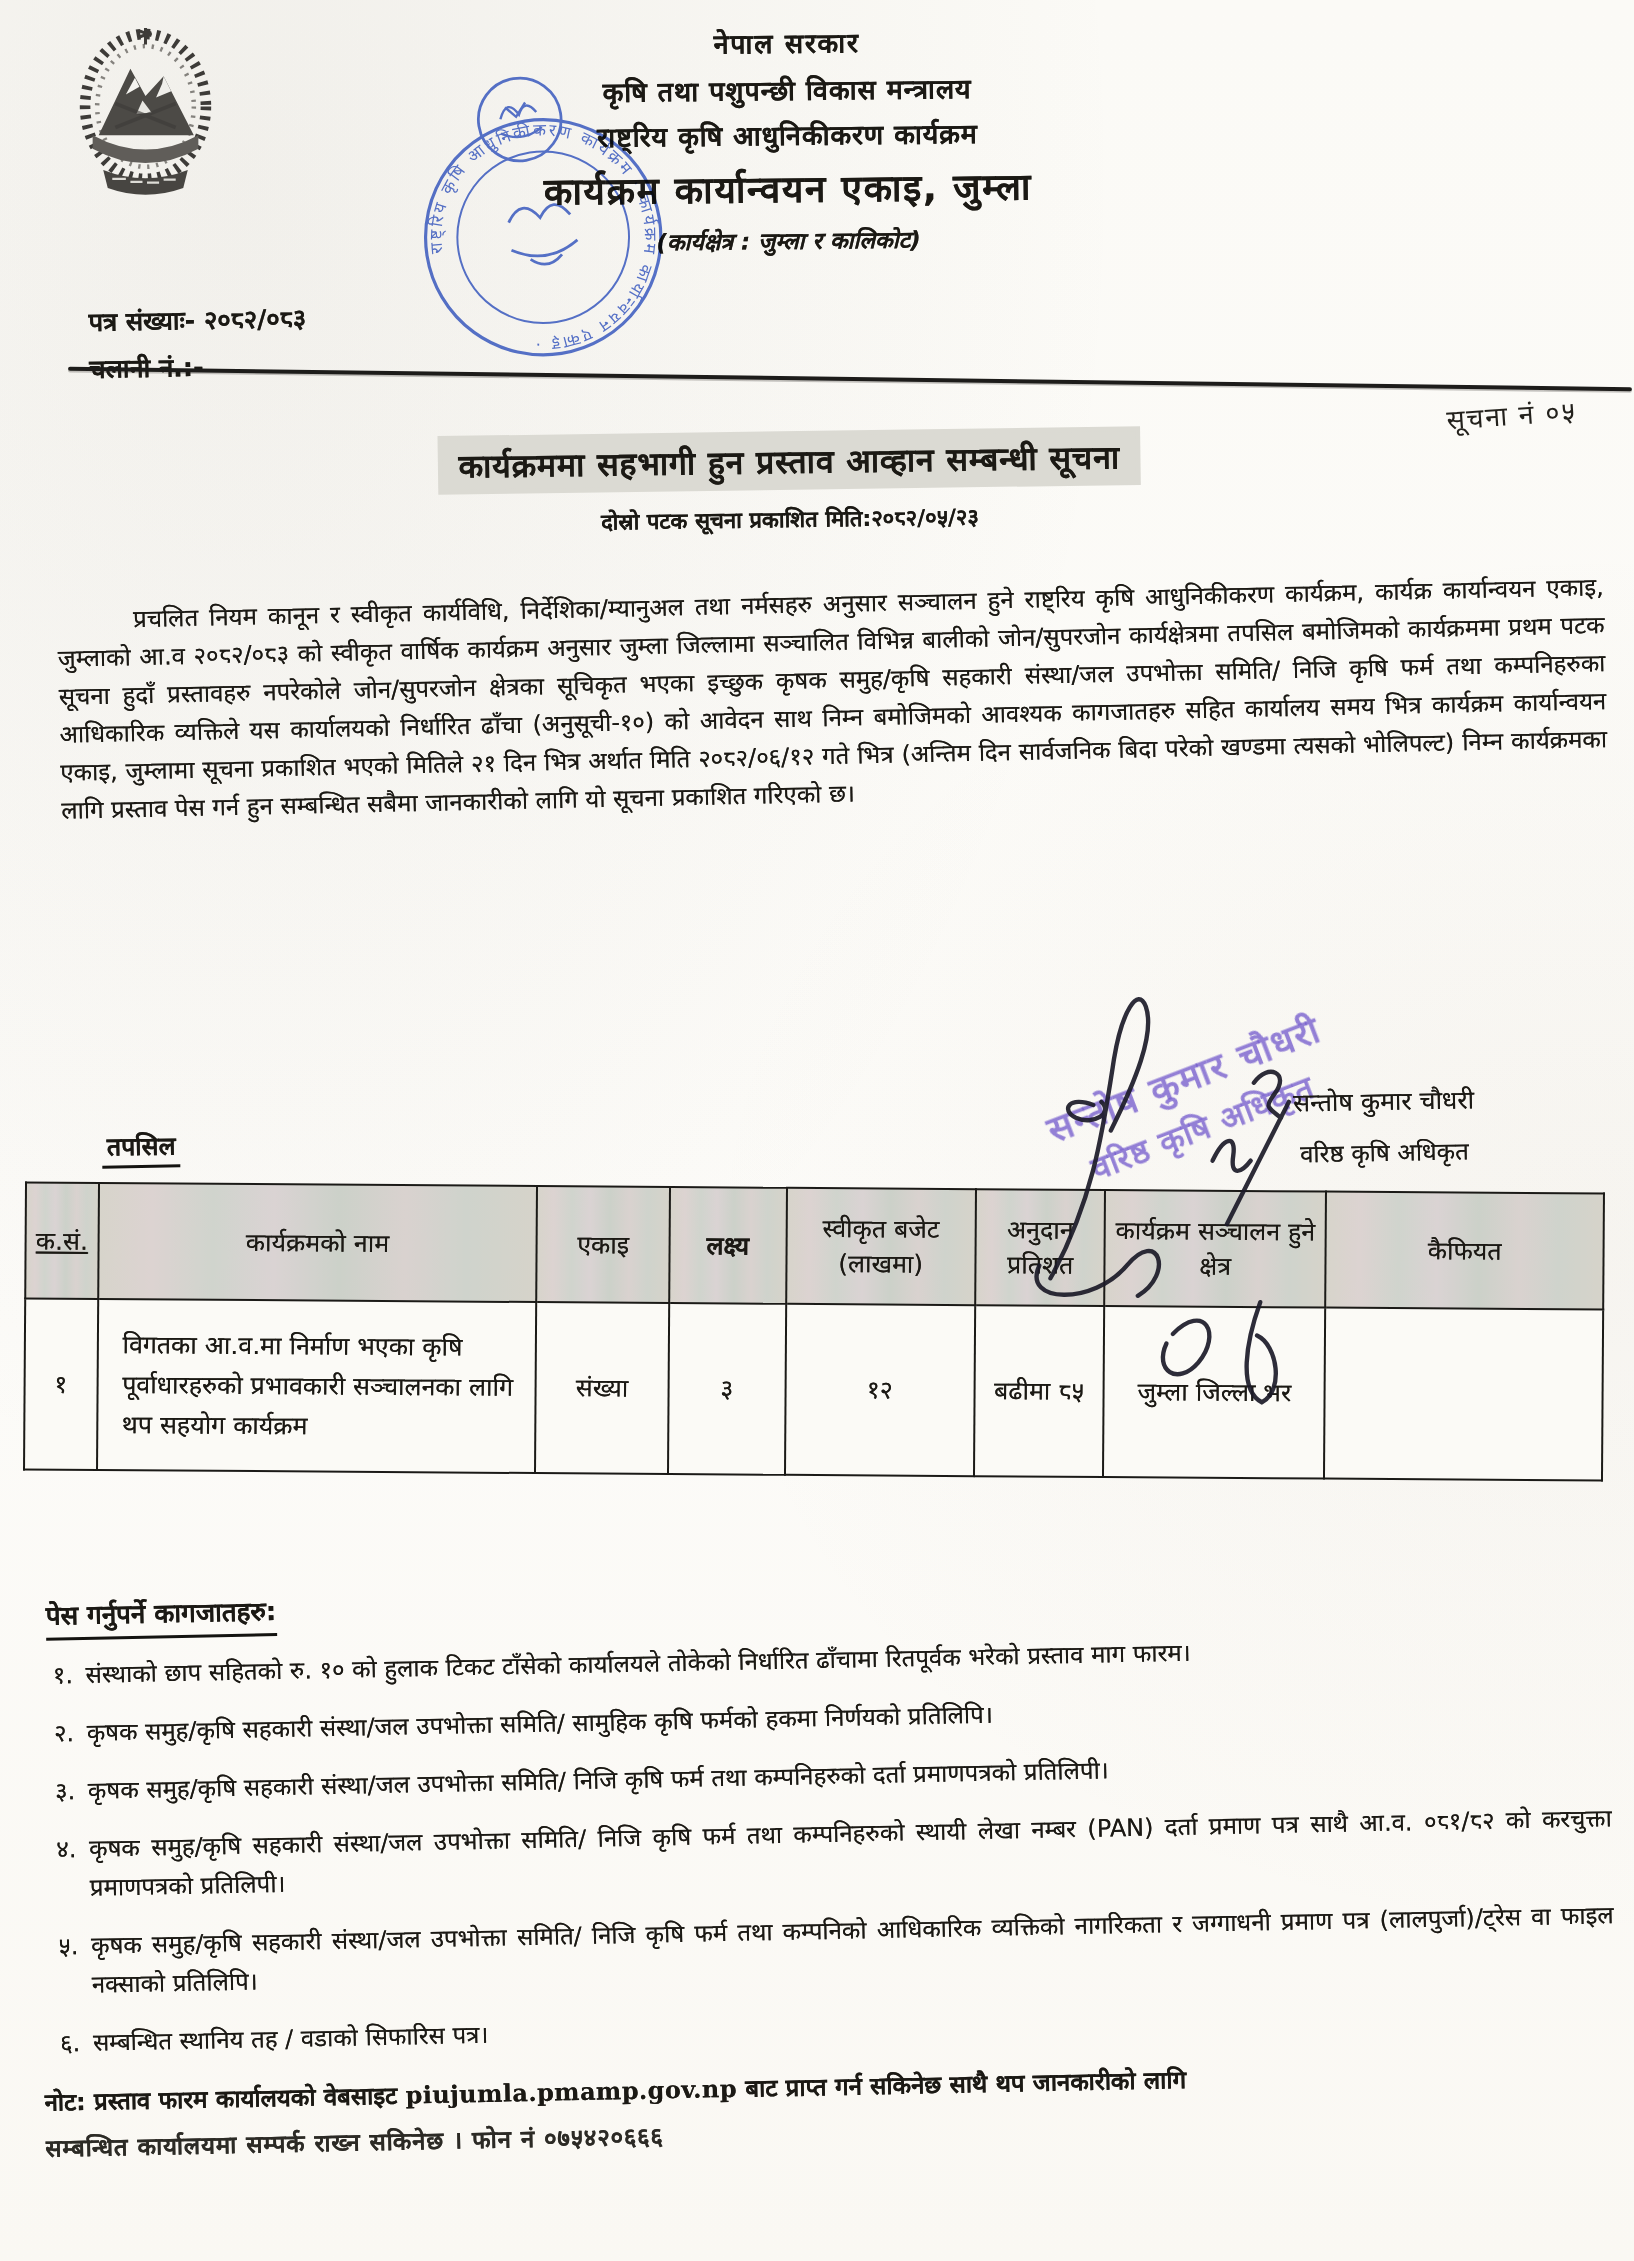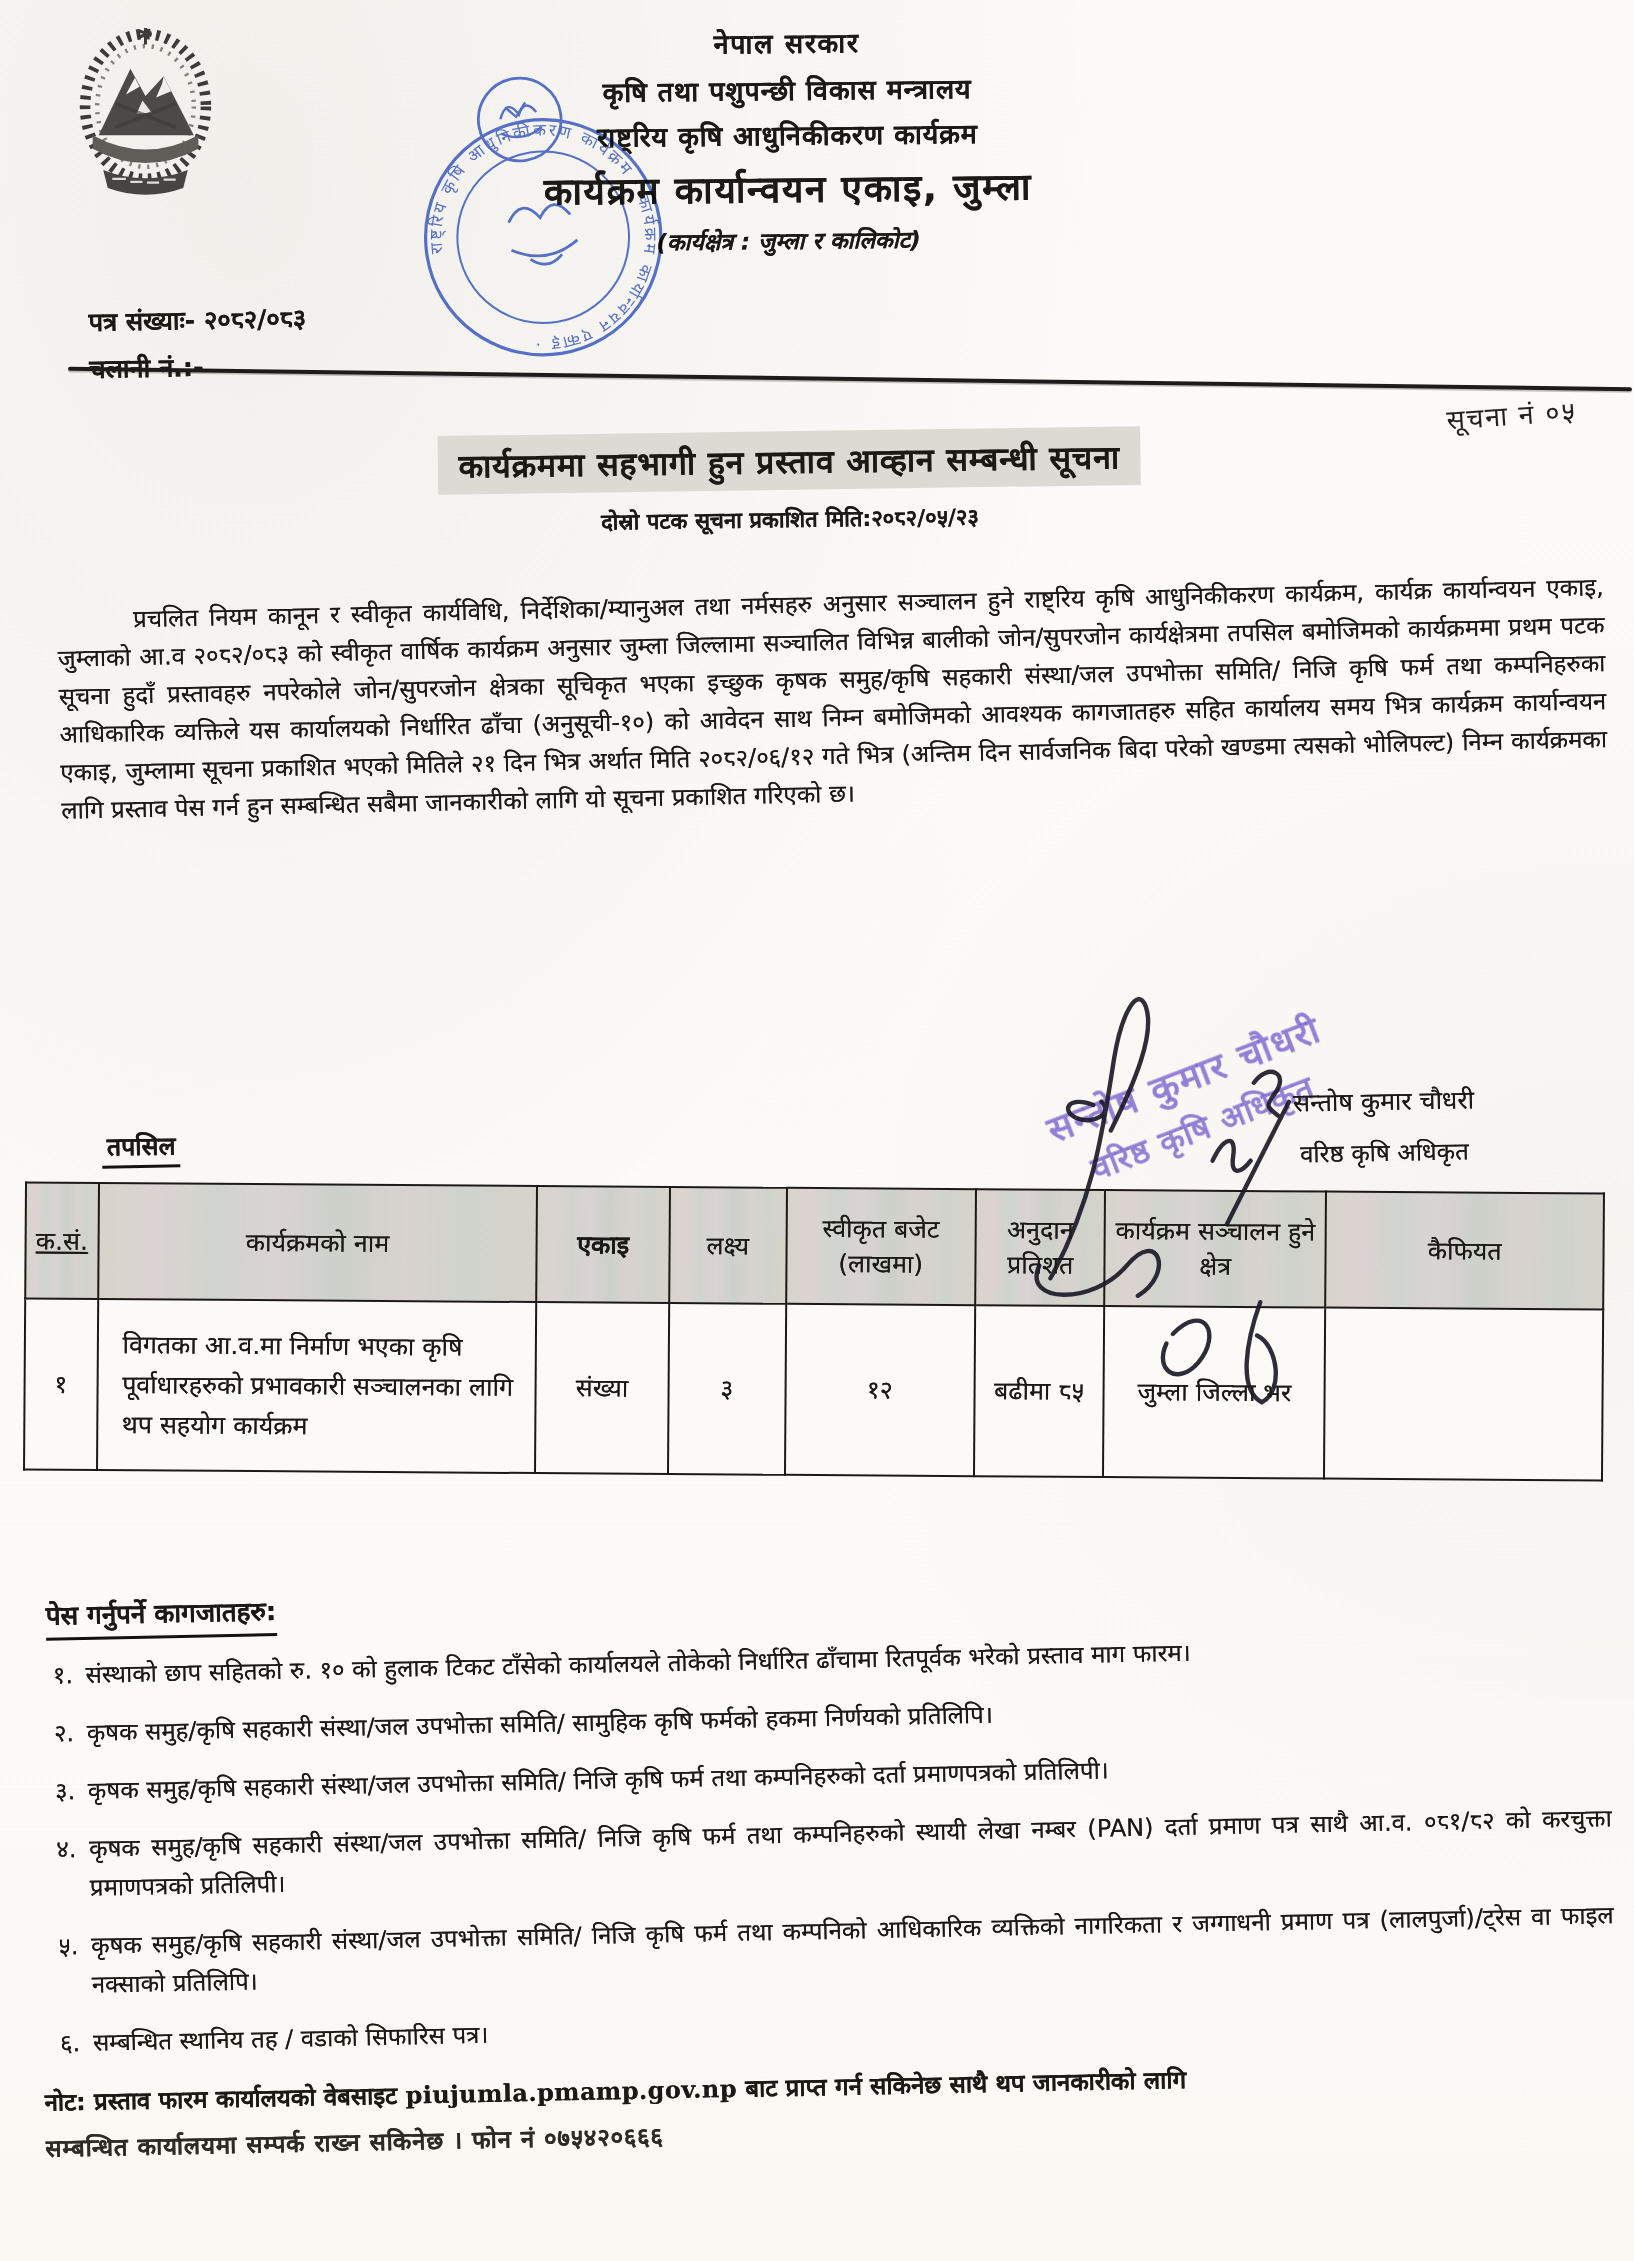--- a/index.html
+++ b/index.html
@@ -59,21 +59,21 @@
   .tapasil { position:absolute; left:102px; top:1128px; font-size:25px; font-weight:700;
              border-bottom:3.2px solid #141310; padding:0 4.8px 3.2px; transform:rotate(-1deg); }
   table.main { position:absolute; left:24px; top:1187px; width:1580px; border-collapse:collapse;
                table-layout:fixed; transform:rotate(0.4deg); background:#fbfaf6; }
   table.main th, table.main td { border:2.4px solid #1b1a17; font-size:25px; vertical-align:middle; }
   table.main th { font-weight:400; padding:22px 4.8px; line-height:35px;
      background:linear-gradient(90deg,#d7d4cb 0%,#dcd3d1 12%,#d0d4cd 26%,#dad3d3 40%,#ccd1c9 55%,#d9d2cf 70%,#cfd3cc 84%,#d6d3ca 100%); }
   table.main td { padding:14.3px 8px; text-align:center; line-height:40px; }
   table.main td.name { text-align:left; padding-left:24px; padding-right:14.3px; }
   table.main th:nth-child(1){width:4.6%;text-decoration:underline;}  table.main th:nth-child(2){width:27.8%;}
-  table.main th:nth-child(3){width:8.4%;font-weight:bold;}  table.main th:nth-child(4){width:7.4%;}
+  table.main th:nth-child(3){width:8.4%;}  table.main th:nth-child(4){width:7.4%;font-weight:bold;}
   table.main th:nth-child(5){width:12%;}   table.main th:nth-child(6){width:8.2%;}
   table.main th:nth-child(7){width:14%;}   table.main th:nth-child(8){width:17.6%;}
   table.main tbody tr { height:171px; }
 
   
   .docs { position:absolute; left:41px; top:1581px; width:1579px; height:680px; overflow:hidden; transform:rotate(-1.15deg); }
   .docs-heading { display:inline-block; margin:0 0 16px 11px; font-size:26px; font-weight:700;
                   border-bottom:3.2px solid #141310; padding-bottom:4.8px; }
   .doc-item { display:flex; gap:12.7px; margin-bottom:19px; font-size:24px; line-height:39px; }
   .doc-num { min-width:37px; text-align:right; }

